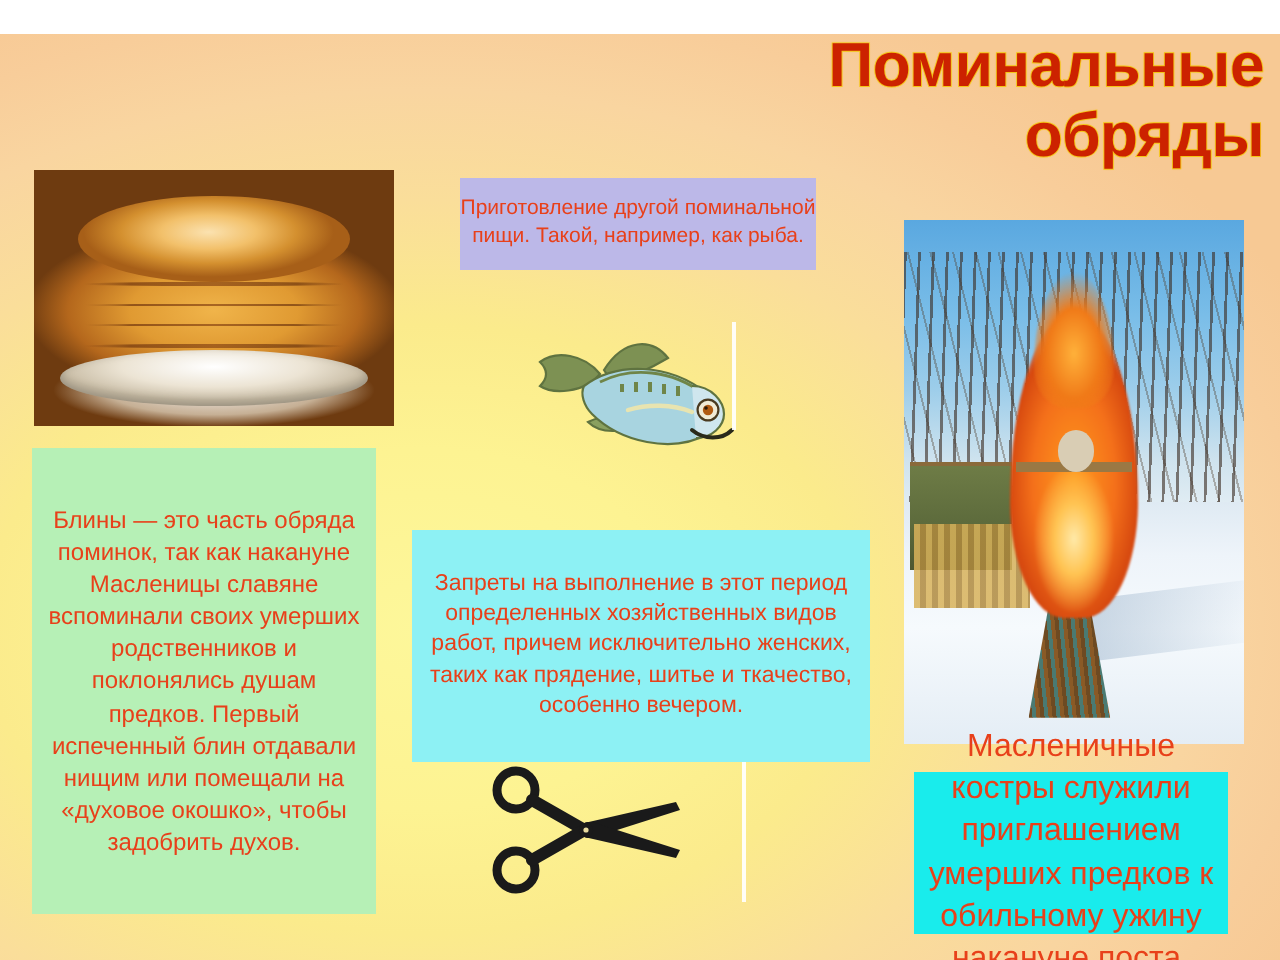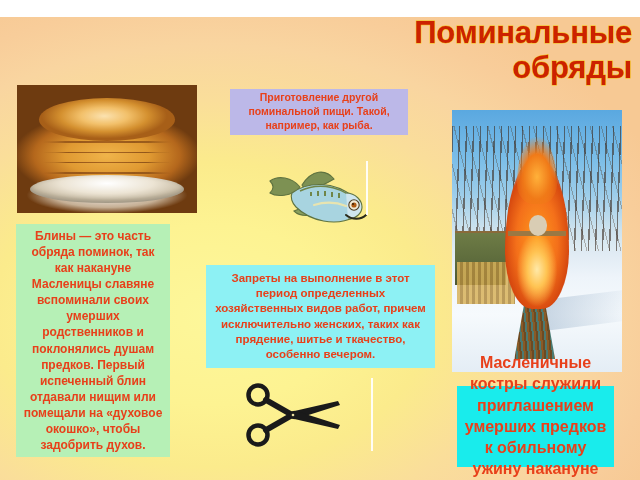--- a/index.html
+++ b/index.html
@@ -224,53 +224,53 @@
 
   
   .tbox {
     position: absolute;
     box-sizing: border-box;
     display: flex;
     align-items: center;
     justify-content: center;
     color: #e8401a;
     text-align: center;
-    font-weight: bold;
+    font-weight: normal;
   }
   .tbox p {
     margin: 0;
     width: 100%;
   }
 
   #box-fish {
     left: 230px;
     top: 72px;
     width: 178px;
     height: 46px;
     background: #bcb8e8;
     font-size: 10.5px;
     line-height: 1.32;
   }
 
   #box-pancakes {
     left: 16px;
     top: 207px;
-    width: 154px;
+    width: 172px;
     height: 233px;
     background: #b6f0b6;
     font-size: 12px;
     line-height: 1.34;
     padding: 4px 7px;
   }
 
   #box-prohibitions {
     left: 206px;
     top: 248px;
     width: 229px;
-    height: 103px;
+    height: 116px;
     background: #8df1f4;
     font-size: 11.5px;
     line-height: 1.33;
     padding: 2px 6px;
   }
 
   #box-bonfires {
     left: 457px;
     top: 369px;
     width: 157px;

